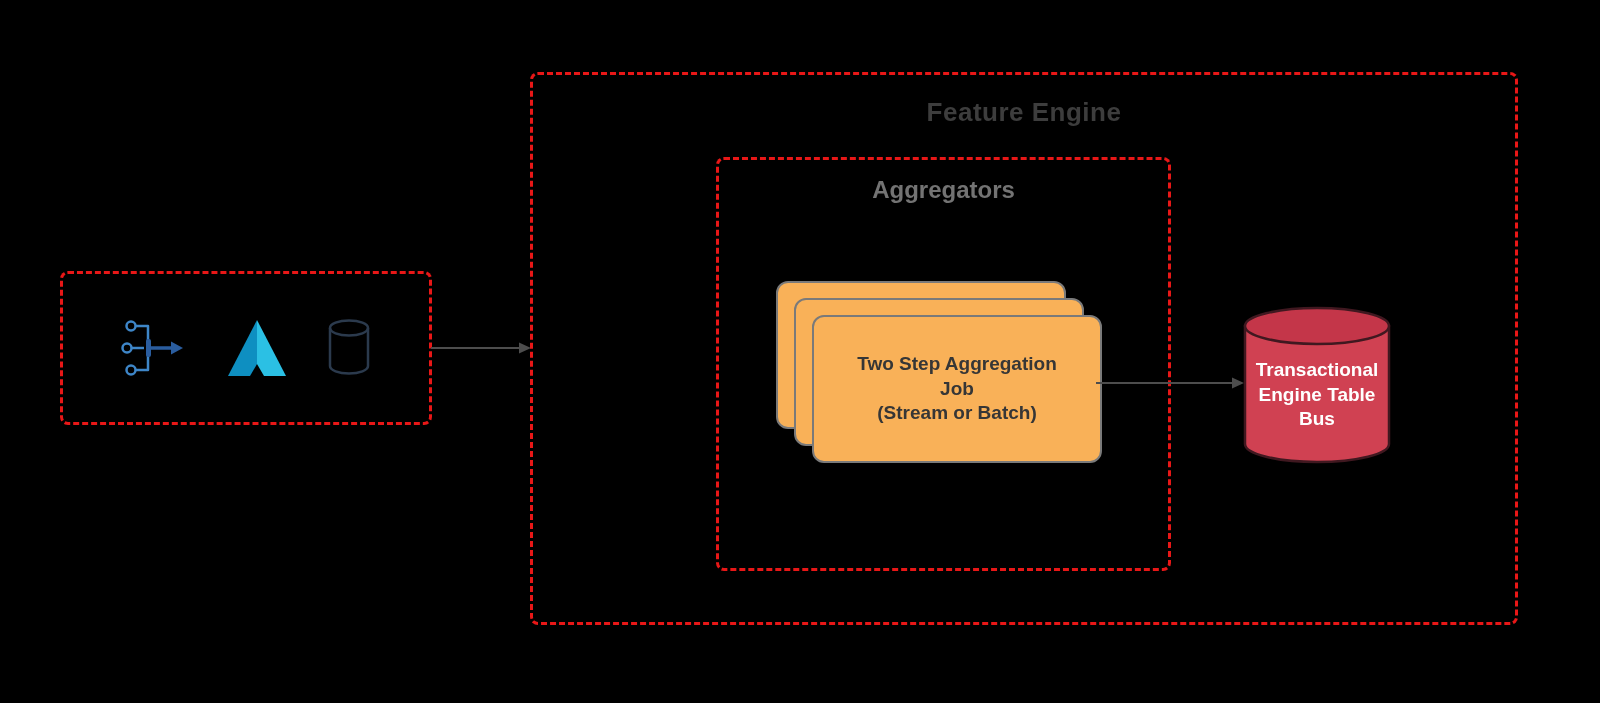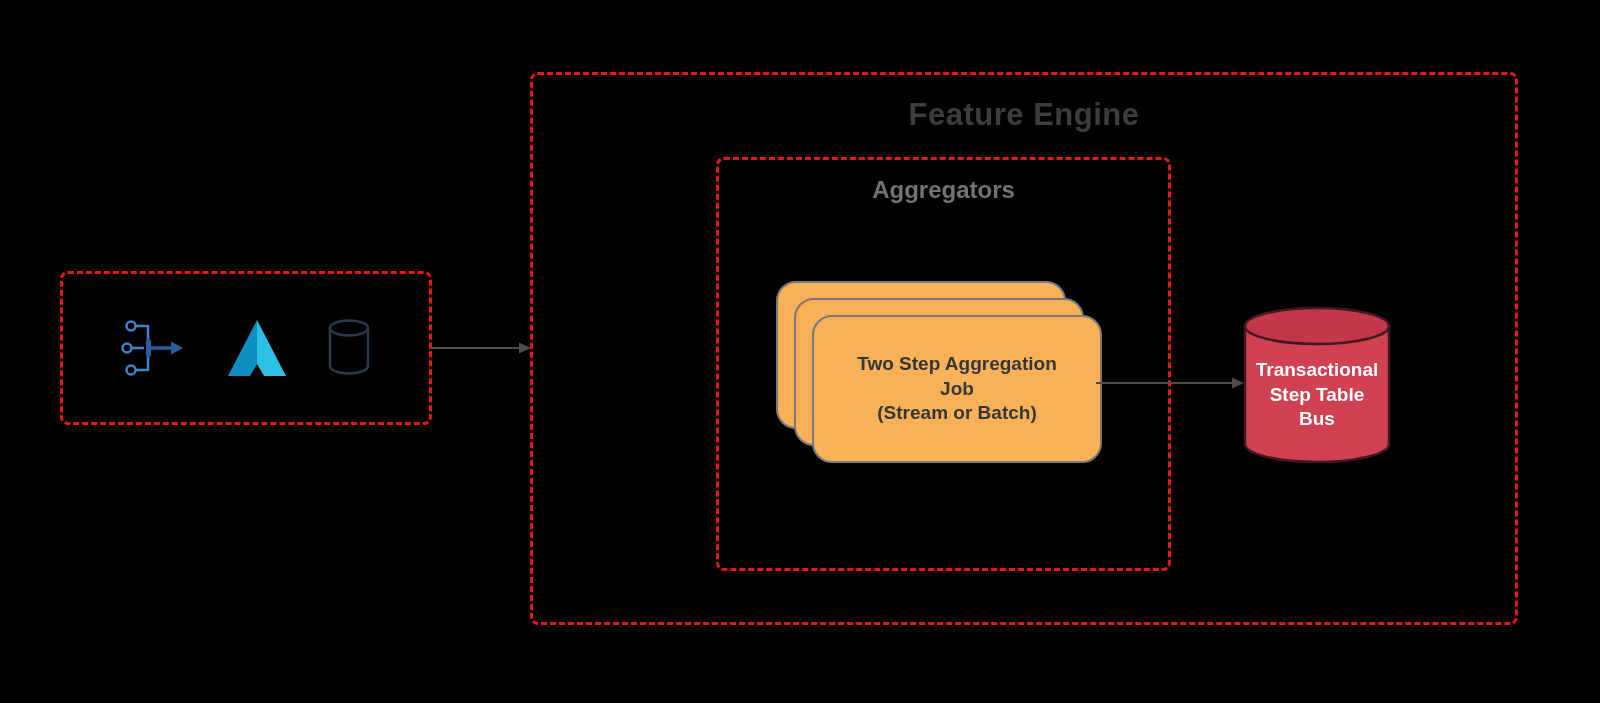--- a/index.html
+++ b/index.html
@@ -17,32 +17,32 @@
     border-radius: 8px;
     box-sizing: border-box;
   }
   .sources-box {
     left: 60px; top: 271px; width: 372px; height: 154px;
     display: flex; align-items: center; justify-content: center; gap: 36px;
   }
   .feature-engine-box { left: 530px; top: 72px; width: 988px; height: 553px; }
   .fe-title {
     position: absolute; top: 22px; left: 0; width: 100%;
-    text-align: center; font-size: 31px; font-weight: bold;
+    text-align: center; font-size: 26px; font-weight: bold;
     color: #3d3d3d; letter-spacing: 0.5px;
   }
   .aggregators-box { left: 183px; top: 82px; width: 455px; height: 414px; }
   .agg-title {
     position: absolute; top: 16px; left: 0; width: 100%;
     text-align: center; font-size: 24px; font-weight: bold; color: #737373;
   }
   .card {
     position: absolute; width: 290px; height: 148px;
     background: #f9b158; border: 2px solid #7a7a7a;
-    border-radius: 20px; box-sizing: border-box;
+    border-radius: 12px; box-sizing: border-box;
   }
   .card.back2 { left: 57px; top: 121px; }
   .card.back1 { left: 75px; top: 138px; }
   .card.front { left: 93px; top: 155px; display: flex; align-items: center; justify-content: center; }
   .card-label {
     width: 236px; text-align: center; font-size: 19px; font-weight: bold;
     color: #363636; white-space: pre-line; line-height: 1.3;
   }
   .arrow { position: absolute; }
   .arrow-1 { left: 430px; top: 336px; }
@@ -110,17 +110,17 @@
     <line x1="0" y1="12" x2="137" y2="12" stroke="#4d4d4d" stroke-width="2"></line>
     <polygon points="136,6.5 148,12 136,17.5" fill="#4d4d4d"></polygon>
   </svg>
 
   <div class="cylinder-wrap">
     <svg class="cyl-svg" width="148" height="158" viewBox="0 0 148 158">
       <path d="M2 20 L2 138 A72 18 0 0 0 146 138 L146 20 Z" fill="#d04152" stroke="#401820" stroke-width="2.5"></path>
       <ellipse cx="74" cy="20" rx="72" ry="18" fill="#c43649" stroke="#401820" stroke-width="2.5"></ellipse>
     </svg>
     <div class="cyl-label">Transactional
-Step Table
+Engine Table
 Bus</div>
   </div>
 
 </div>
 
 </body></html>

